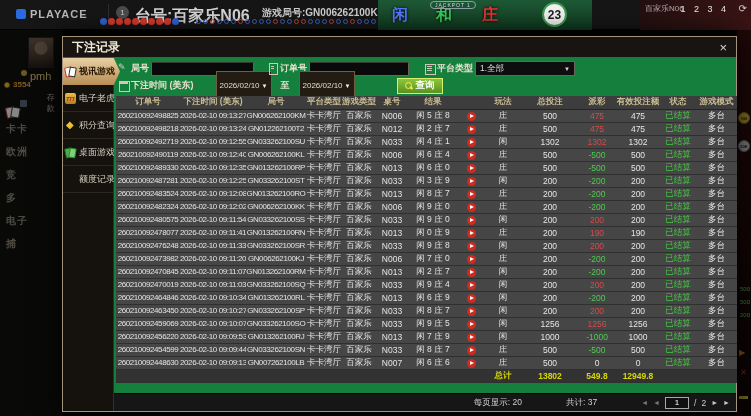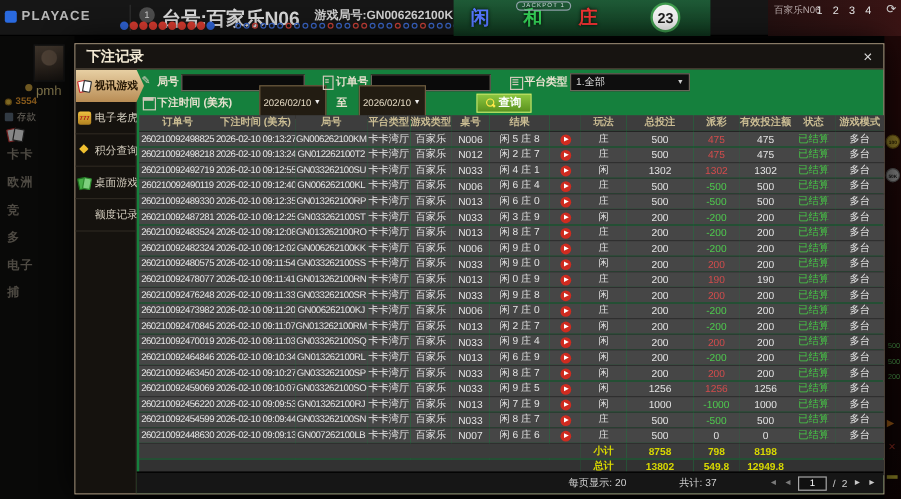--- a/index.html
+++ b/index.html
@@ -2,21 +2,21 @@
 <html><head>
 <meta charset="utf-8">
 <style>
   *{box-sizing:border-box;margin:0;padding:0}
   html,body{background:#000}
   #screen{position:relative;width:751px;height:416px;overflow:hidden;background:#070707;
     font-family:"Liberation Sans","DejaVu Sans",sans-serif;-webkit-font-smoothing:antialiased}
 
   
   .topbar{position:absolute;left:0;top:0;width:751px;height:30px;background:#161616;border-bottom:1px solid #000;z-index:1}
-  .logo{position:absolute;left:4px;top:8px;display:flex;align-items:center;gap:4px}
+  .logo{position:absolute;left:16px;top:8px;display:flex;align-items:center;gap:4px}
   .logo-mark{width:10px;height:10px;background:#2a6adf;border-radius:2px}
   .logo-text{color:#b9b9b9;font-size:11px;font-weight:bold;letter-spacing:1px}
   .tb-divider{position:absolute;left:108px;top:4px;width:1px;height:22px;background:#2e2e2e}
   .tb-badge{position:absolute;left:116px;top:6px;width:13px;height:13px;border-radius:50%;background:#4c4c4c;color:#ccc;
     font-size:8px;display:flex;align-items:center;justify-content:center}
   .tb-table{position:absolute;left:135px;top:6px;color:#d6d6d6;font-size:16px;font-weight:bold}
   .tb-round{position:absolute;left:262px;top:6px;color:#cfcfcf;font-size:10px;font-weight:bold}
   .beads{position:absolute;left:100px;top:18px;display:flex;gap:1px;align-items:center}
   .beads2{position:absolute;left:196px;top:19px;display:flex;gap:2px;align-items:center}
   .bead{width:7px;height:7px;border-radius:50%;display:inline-block}
@@ -35,21 +35,21 @@
   .tb-refresh{position:absolute;right:4px;top:3px;color:#cccccc;font-size:10px}
 
   
   .bg-sidebar{position:absolute;left:0;top:30px;width:62px;height:386px;background:#121110}
   .avatar{position:absolute;left:28px;top:7px;width:26px;height:31px;border:1px solid #252525;
     background:radial-gradient(circle at 50% 35%,#8a7360 0 6px,transparent 7px),linear-gradient(180deg,#6d5c4c 0%,#4c3f34 60%,#27211c 100%)}
   .bg-user{position:absolute;left:21px;top:40px;display:flex;align-items:flex-start;gap:3px;color:#e4cf86;font-size:11px}
   .bg-user-ic{width:6px;height:6px;border-radius:50%;background:#c9a13d}
   .bg-balance{position:absolute;left:4px;top:50px;display:flex;align-items:center;gap:3px;color:#f0a030;font-size:8px;font-weight:bold}
   .bg-coin{width:6px;height:6px;border-radius:50%;background:#e8c040;border:1px solid #a07820}
-  .bg-deposit{position:absolute;left:4px;top:62px;display:flex;align-items:center;gap:3px;color:#c8c0b0;font-size:8px}
+  .bg-deposit{position:absolute;left:20px;top:62px;display:flex;align-items:center;gap:20px;color:#c8c0b0;font-size:8px}
   .bg-dep-ic{width:7px;height:7px;background:#5a6a7a;border-radius:1px}
   .bg-cards{position:absolute;left:6px;top:76px;width:14px;height:12px}
   .bg-cards::before,.bg-cards::after{content:"";position:absolute;width:7px;height:9px;background:#f4f4f4;border-radius:1px}
   .bg-cards::before{left:0;top:1px;border:1px solid #c33;transform:rotate(-12deg)}
   .bg-cards::after{left:5px;top:1px;border:1px solid #333;transform:rotate(10deg)}
   #bg-categories{position:absolute;left:6px;top:92px;display:flex;flex-direction:column;gap:9px}
   .bg-cat{color:#8f887a;font-size:10px;font-weight:bold;letter-spacing:1px}
 
   .right-strip{position:absolute;left:737px;top:30px;width:14px;height:386px;background:linear-gradient(180deg,#3a0f0f,#200a0a 60%,#150707)}
   .chip{position:absolute;left:1px;width:12px;height:12px;border-radius:50%;display:flex;align-items:center;justify-content:center;
@@ -682,28 +682,20 @@
                   <td>N007</td>
                   <td>闲 6 庄 6</td>
                   <td><span class="replay"></span></td>
                   <td>庄</td>
                   <td>500</td>
                   <td class="push">0</td>
                   <td>0</td>
                   <td class="settled">已结算</td>
                   <td>多台</td>
                 </tr>
-                <tr class="subtotal-row">
-                  <td colspan="8"></td>
-                  <td>小计</td>
-                  <td>8758</td>
-                  <td>798</td>
-                  <td>8198</td>
-                  <td colspan="2"></td>
-                </tr>
                 <tr class="grandtotal-row">
                   <td colspan="8"></td>
                   <td>总计</td>
                   <td>13802</td>
                   <td>549.8</td>
                   <td>12949.8</td>
                   <td colspan="2"></td>
                 </tr>
               </tbody>
           </table>

